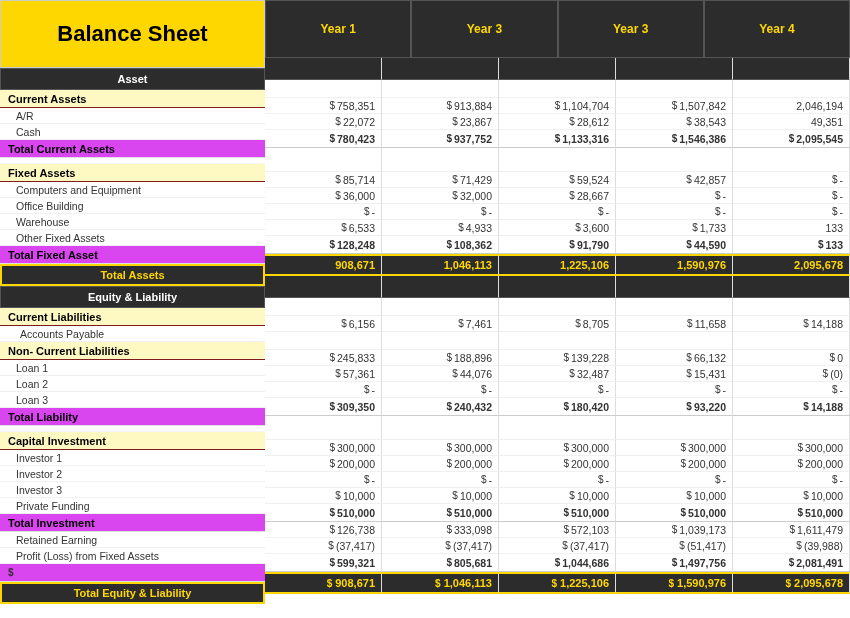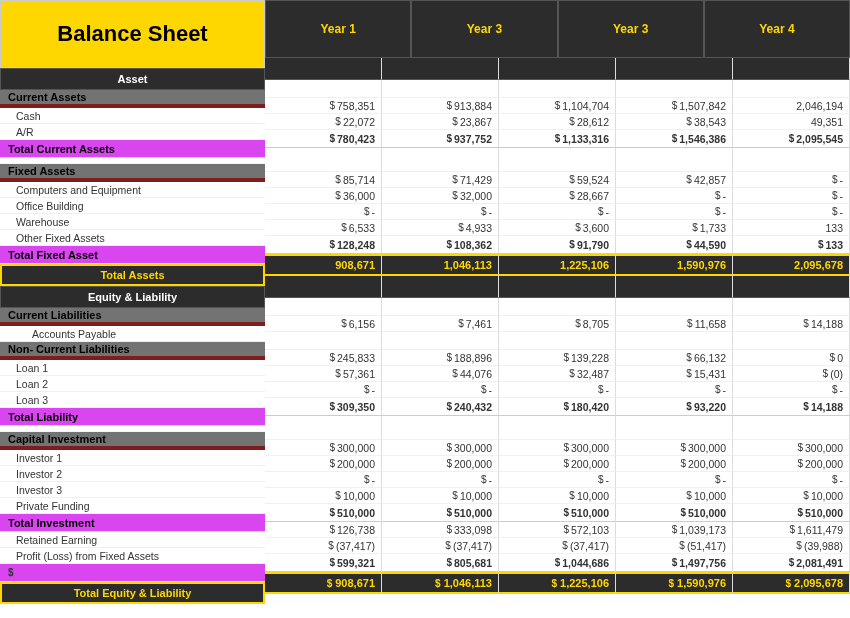--- a/index.html
+++ b/index.html
@@ -58,22 +58,22 @@
       font-size: 11px;
     }
 
     
     .sub-section {
       font-weight: bold;
       padding: 3px 8px;
       height: 18px;
       display: flex;
       align-items: center;
-      background: #737373;
-      border-bottom: 4px solid #7f1d1d;
+      background: #fef9c3;
+      border-bottom: 1px solid #7f1d1d;
       font-size: 11px;
     }
 
     
     .data-row-label {
       padding: 2px 8px 2px 16px;
       height: 16px;
       display: flex;
       align-items: center;
       background: #fff;
@@ -195,39 +195,39 @@
 
 <div class="main-container">
 
   <div class="left-col">
 
     <div class="title-cell">Balance Sheet</div>
 
     <div class="section-header">Asset</div>
 
     <div class="sub-section">Current Assets</div>
+    <div class="data-row-label">A/R</div>
     <div class="data-row-label">Cash</div>
-    <div class="data-row-label">A/R</div>
     <div class="total-row-label">Total Current Assets</div>
 
     <div class="spacer-row"></div>
 
     <div class="sub-section">Fixed Assets</div>
     <div class="data-row-label">Computers and Equipment</div>
     <div class="data-row-label">Office Building</div>
     <div class="data-row-label">Warehouse</div>
     <div class="data-row-label">Other Fixed Assets</div>
     <div class="total-row-label">Total Fixed Asset</div>
 
     <div class="total-assets-label">Total Assets</div>
 
     <div class="section-header">Equity &amp; Liability</div>
 
     <div class="sub-section">Current Liabilities</div>
-    <div class="data-row-label" style="padding-left:32px;">Accounts Payable</div>
+    <div class="data-row-label" style="padding-left:20px;">Accounts Payable</div>
 
     <div class="sub-section">Non- Current Liabilities</div>
     <div class="data-row-label">Loan 1</div>
     <div class="data-row-label">Loan 2</div>
     <div class="data-row-label">Loan 3</div>
     <div class="total-row-label">Total Liability</div>
 
     <div class="spacer-row"></div>
 
     <div class="sub-section">Capital Investment</div>

